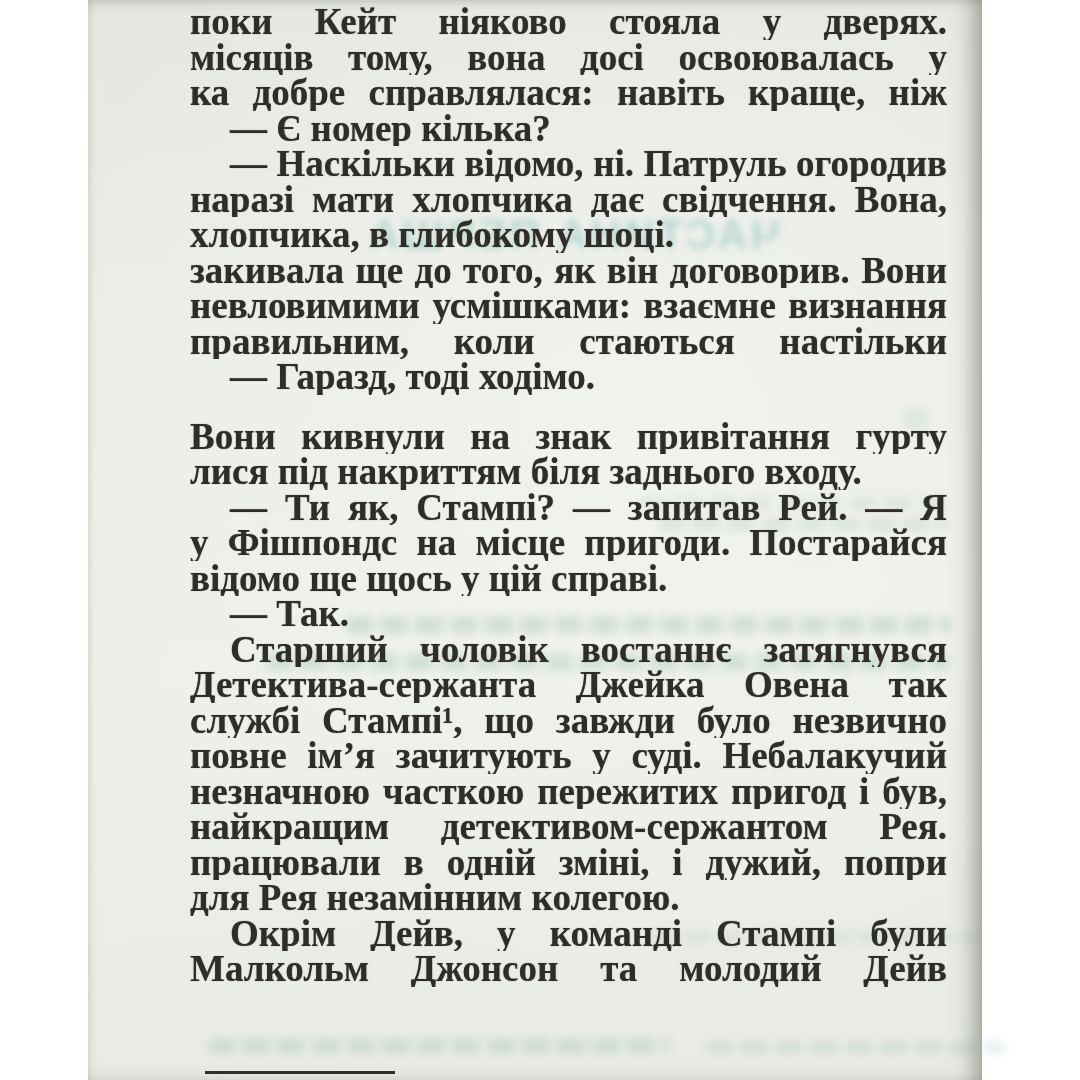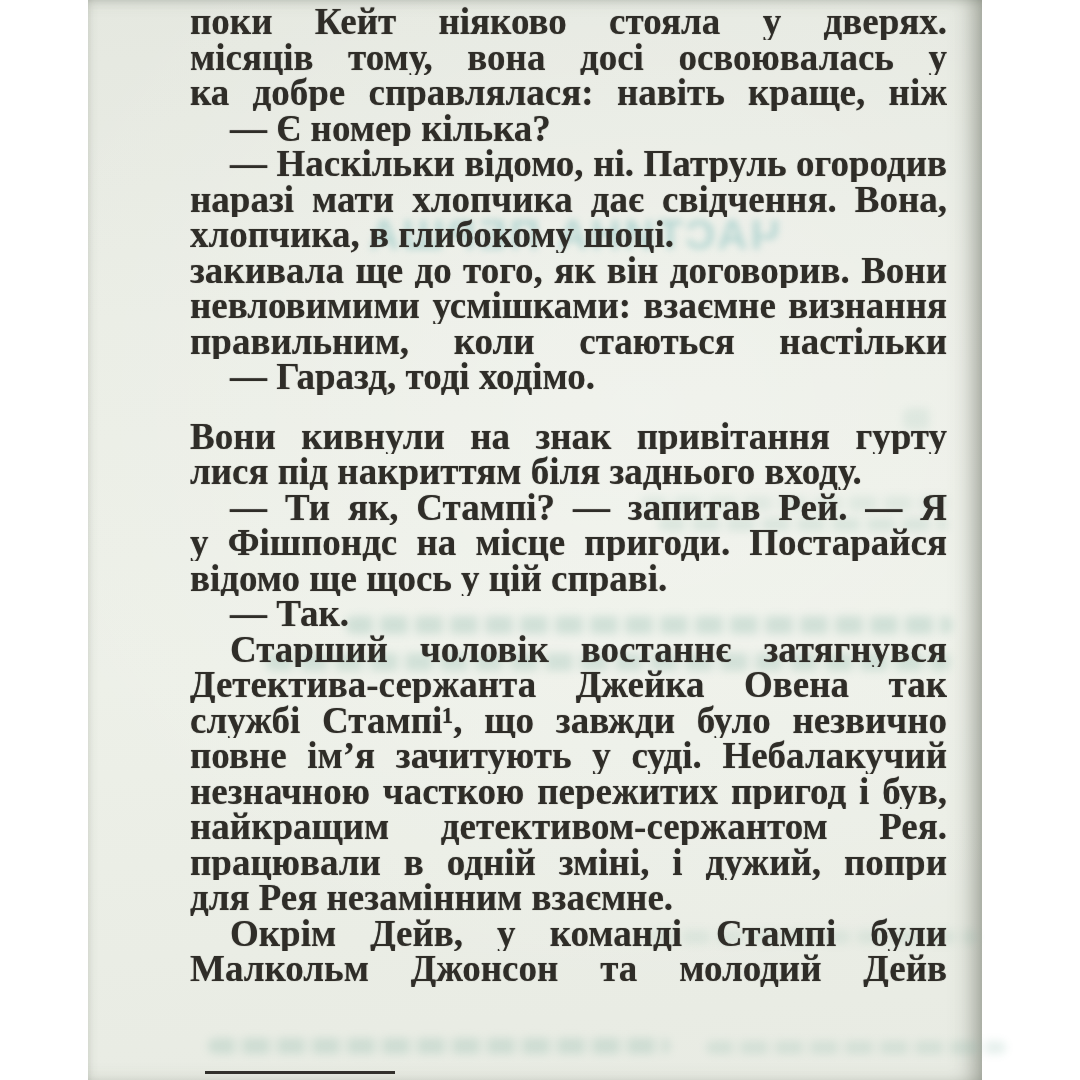--- a/index.html
+++ b/index.html
@@ -132,20 +132,20 @@
         <div class="line just">у Фішпондс на місце пригоди. Постарайся з’ясувати, чи</div>
         <div class="line">відомо ще щось у цій справі.</div>
         <div class="line indent">— Так.</div>
         <div class="line indent just">Старший чоловік востаннє затягнувся самокруткою.</div>
         <div class="line just">Детектива-сержанта Джейка Овена так давно називали на</div>
         <div class="line just">службі Стампі¹, що завжди було незвично чути, як його</div>
         <div class="line just">повне ім’я зачитують у суді. Небалакучий Стампі ділився</div>
         <div class="line just">незначною часткою пережитих пригод і був, без сумніву,</div>
         <div class="line just">найкращим детективом-сержантом Рея. Вони кілька років</div>
         <div class="line just">працювали в одній зміні, і дужий, попри зріст, Стампі став</div>
-        <div class="line">для Рея незамінним взаємне.</div>
+        <div class="line">для Рея незамінним колегою.</div>
         <div class="line indent just">Окрім Дейв, у команді Стампі були врівноважений</div>
         <div class="line just">Малкольм Джонсон та молодий Дейв Гіллсдон, завзятий,</div>
       </div>
 
     <div class="footnote-rule"></div>
   </div>
 </div>
 
 </body></html>

